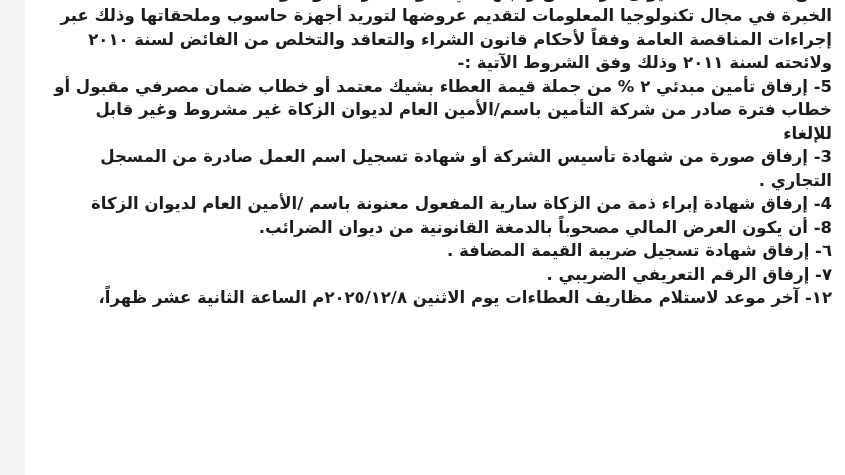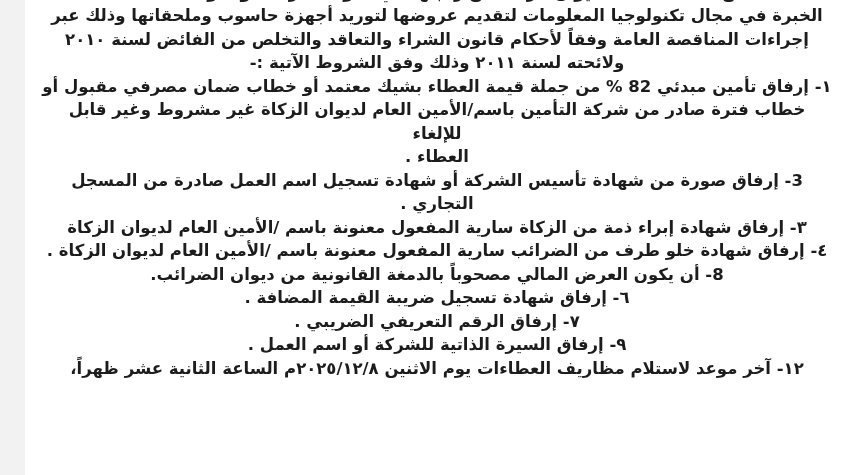--- a/index.html
+++ b/index.html
@@ -12,41 +12,38 @@
     position:absolute;left:0;top:0;width:25px;height:475px;
     background:#f2f2f2;
   }
   .doc{
     position:absolute;top:-19.5px;right:13px;left:42px;
     direction:rtl;unicode-bidi:embed;
     color:#1c1c1c;
     font-size:16.5px;line-height:23.5px;font-weight:bold;
   }
   .line{
-    text-align:center;
+    text-align:right;
     white-space:normal;
     letter-spacing:0;
   }
 </style>
 </head>
 <body style="background: rgb(255, 255, 255);">
 
 <div class="edge-strip" style="background: rgb(242, 242, 242);"></div>
 
 <div class="doc" style="color: rgb(28, 28, 28);">
   <div class="line">تعلن الأمانة العامة لديوان الزكاة عن رغبتها في دعوة الشركات والمؤسسات ذات</div>
   <div id="lines-container">
       <div class="line">الخبرة في مجال تكنولوجيا المعلومات لتقديم عروضها لتوريد أجهزة حاسوب وملحقاتها وذلك عبر</div>
       <div class="line">إجراءات المناقصة العامة وفقاً لأحكام قانون الشراء والتعاقد والتخلص من الفائض لسنة ٢٠١٠</div>
       <div class="line">ولائحته لسنة ٢٠١١ وذلك وفق الشروط الآتية :-</div>
-      <div class="line">١- إرفاق تأمين مبدئي 82 % من جملة قيمة العطاء بشيك معتمد أو خطاب ضمان مصرفي مقبول أو</div>
+      <div class="line">5- إرفاق تأمين مبدئي ٢ % من جملة قيمة العطاء بشيك معتمد أو خطاب ضمان مصرفي مقبول أو</div>
       <div class="line">خطاب فترة صادر من شركة التأمين باسم/الأمين العام لديوان الزكاة غير مشروط وغير قابل للإلغاء</div>
-      <div class="line">العطاء .</div>
       <div class="line">3- إرفاق صورة من شهادة تأسيس الشركة أو شهادة تسجيل اسم العمل صادرة من المسجل التجاري .</div>
-      <div class="line">٣- إرفاق شهادة إبراء ذمة من الزكاة سارية المفعول معنونة باسم /الأمين العام لديوان الزكاة</div>
-      <div class="line">٤- إرفاق شهادة خلو طرف من الضرائب سارية المفعول معنونة باسم /الأمين العام لديوان الزكاة .</div>
+      <div class="line">4- إرفاق شهادة إبراء ذمة من الزكاة سارية المفعول معنونة باسم /الأمين العام لديوان الزكاة</div>
       <div class="line">8- أن يكون العرض المالي مصحوباً بالدمغة القانونية من ديوان الضرائب.</div>
       <div class="line">٦- إرفاق شهادة تسجيل ضريبة القيمة المضافة .</div>
       <div class="line">٧- إرفاق الرقم التعريفي الضريبي .</div>
-      <div class="line">٩- إرفاق السيرة الذاتية للشركة أو اسم العمل .</div>
       <div class="line">١٢- آخر موعد لاستلام مظاريف العطاءات يوم الاثنين  ٢٠٢٥/١٢/٨م الساعة الثانية عشر ظهراً،</div>
     </div>
 </div>
 
 </body></html>

